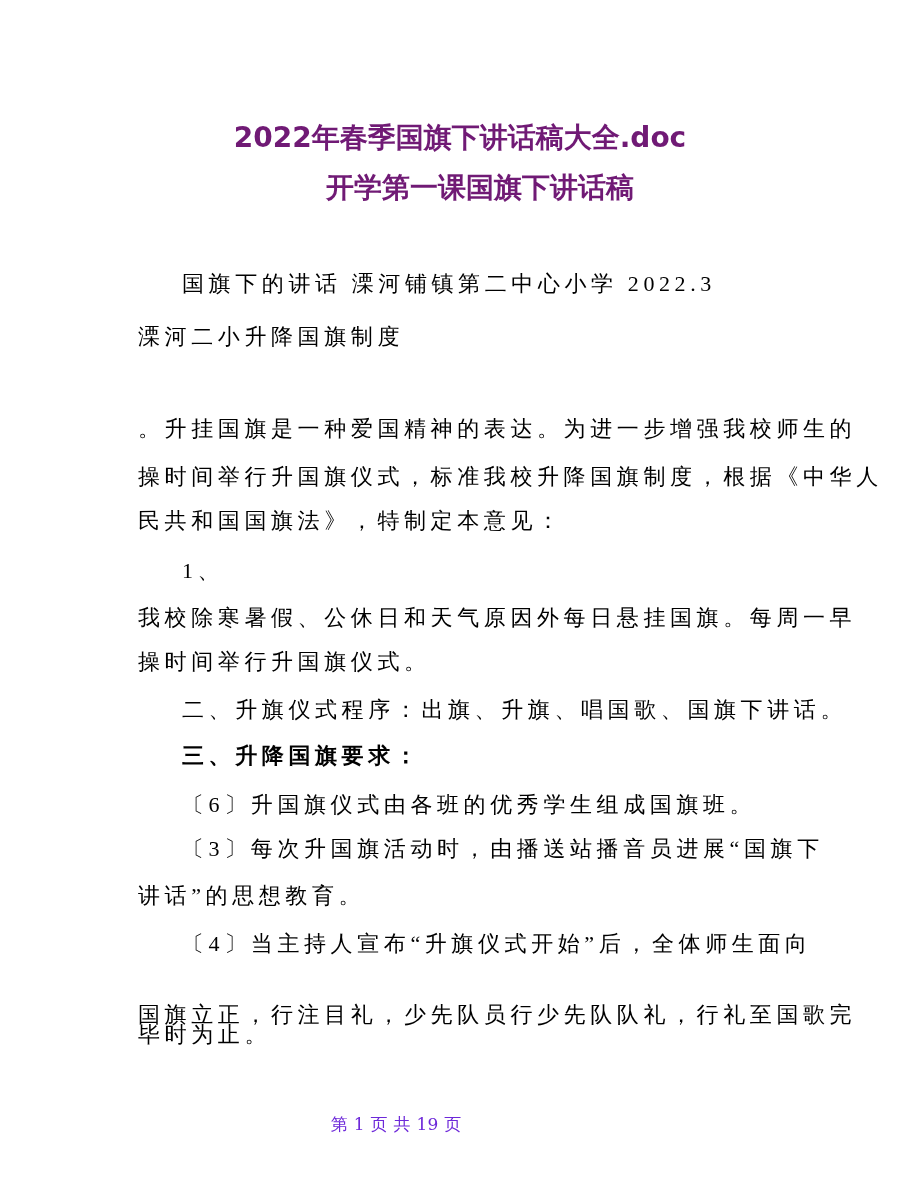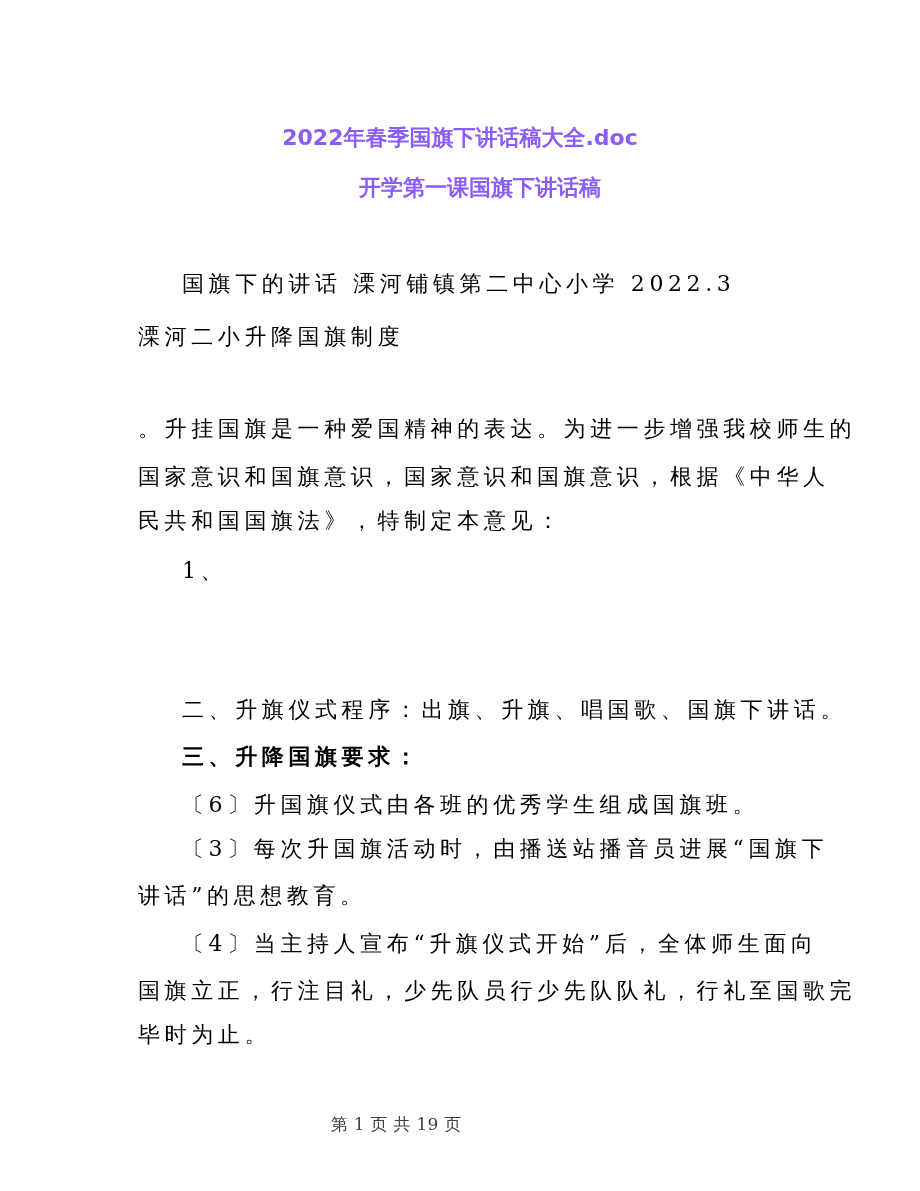--- a/index.html
+++ b/index.html
@@ -19,72 +19,75 @@
     position: absolute;
     left: 0; top: 0;
     width: 920px;
     height: 1191px;
   }
   .title {
     position: absolute;
     left: 0;
     width: 920px;
     text-align: center;
-    color: #8b5cf6;
+    color: #701a75;
     font-family: "DejaVu Sans", "Liberation Sans", sans-serif;
     font-weight: bold;
-    font-size: 22px;
+    font-size: 28px;
     line-height: 44px;
     letter-spacing: 0px;
   }
   .title.t1 { top: 116px; }
   .title.t2 { top: 166px; padding-left: 20px; }
 
   .line {
     position: absolute;
     left: 138px;
     font-size: 22px;
     line-height: 30px;
     white-space: nowrap;
     letter-spacing: 4.6px;
+    font-family: Liberation Serif, serif;
   }
   .line.indent { left: 182px; }
   .line.bold { font-weight: bold; }
 
   .footer {
     position: absolute;
     top: 1112px;
     left: 0;
     width: 792px;
     text-align: center;
-    color: #404040;
+    color: #6d28d9;
     font-size: 17px;
     line-height: 24px;
     word-spacing: 4px;
   }
   .footer span { margin: 0 3px; }
 </style>
 </head>
 <body>
 
 <div class="page">
   <div class="title t1">2022年春季国旗下讲话稿大全.doc</div>
   <div class="title t2">开学第一课国旗下讲话稿</div>
 
   <div class="line indent" style="top:269px">国旗下的讲话 溧河铺镇第二中心小学 2022.3</div>
   <div class="line" style="top:322px">溧河二小升降国旗制度</div>
   <div class="line" style="top:414px">。升挂国旗是一种爱国精神的表达。为进一步增强我校师生的</div>
-  <div class="line" style="top:462px">国家意识和国旗意识，国家意识和国旗意识，根据《中华人</div>
+  <div class="line" style="top:462px">操时间举行升国旗仪式，标准我校升降国旗制度，根据《中华人</div>
   <div class="line" style="top:506px">民共和国国旗法》，特制定本意见：</div>
   <div class="line indent" style="top:556px">1、</div>
+  <div class="line" style="top:603px">我校除寒暑假、公休日和天气原因外每日悬挂国旗。每周一早</div>
+  <div class="line" style="top:647px">操时间举行升国旗仪式。</div>
   <div class="line indent" style="top:695px">二、升旗仪式程序：出旗、升旗、唱国歌、国旗下讲话。</div>
   <div class="line indent bold" style="top:741px">三、升降国旗要求：</div>
   <div class="line indent" style="top:790px">〔6〕升国旗仪式由各班的优秀学生组成国旗班。</div>
   <div class="line indent" style="top:834px">〔3〕每次升国旗活动时，由播送站播音员进展“国旗下</div>
   <div class="line" style="top:881px">讲话”的思想教育。</div>
   <div class="line indent" style="top:929px">〔4〕当主持人宣布“升旗仪式开始”后，全体师生面向</div>
-  <div class="line" style="top:976px">国旗立正，行注目礼，少先队员行少先队队礼，行礼至国歌完</div>
+  <div class="line" style="top:1000px">国旗立正，行注目礼，少先队员行少先队队礼，行礼至国歌完</div>
   <div class="line" style="top:1020px">毕时为止。</div>
 
   <div class="footer">
     <span>第</span><span>1</span><span>页</span><span>共</span><span>19</span><span>页</span>
   </div>
 </div>
 
 </body></html>

